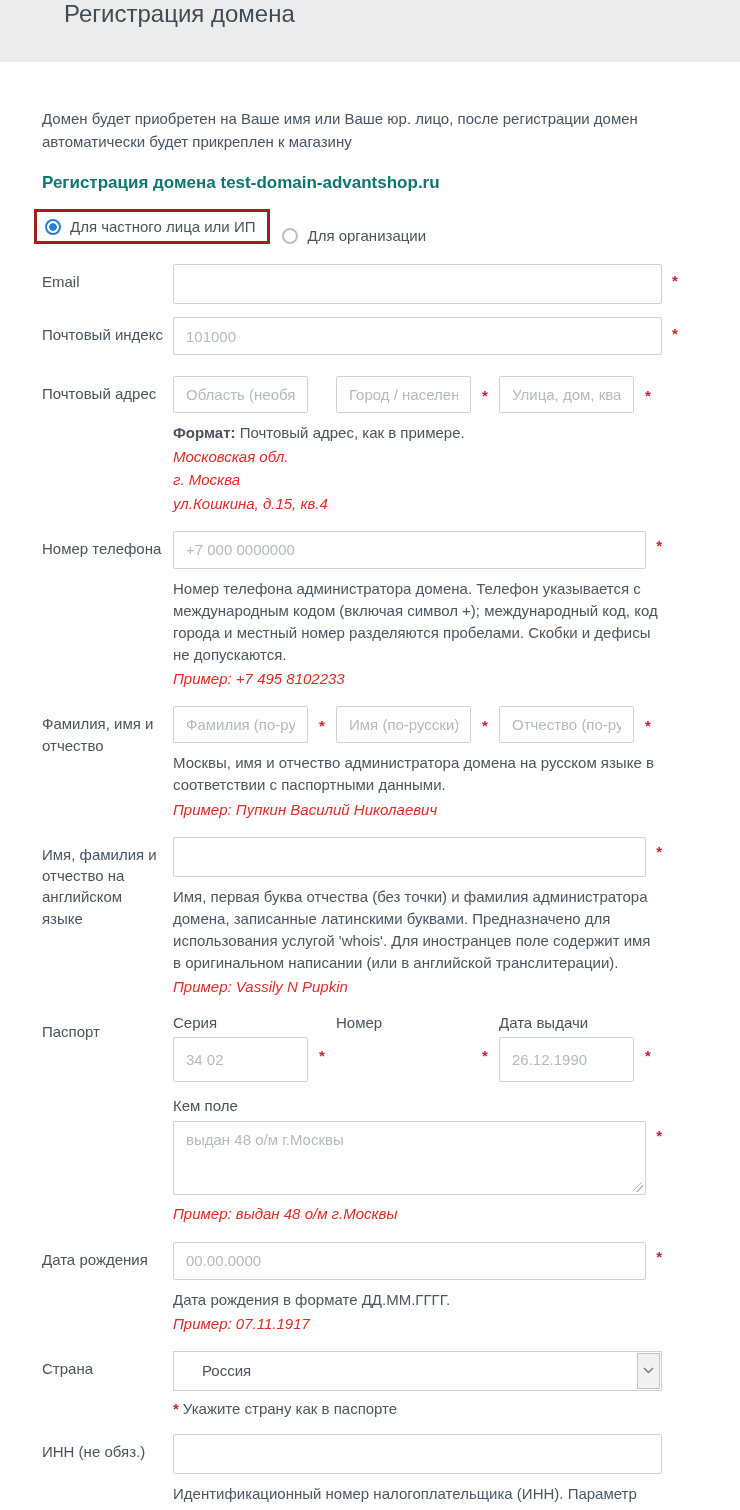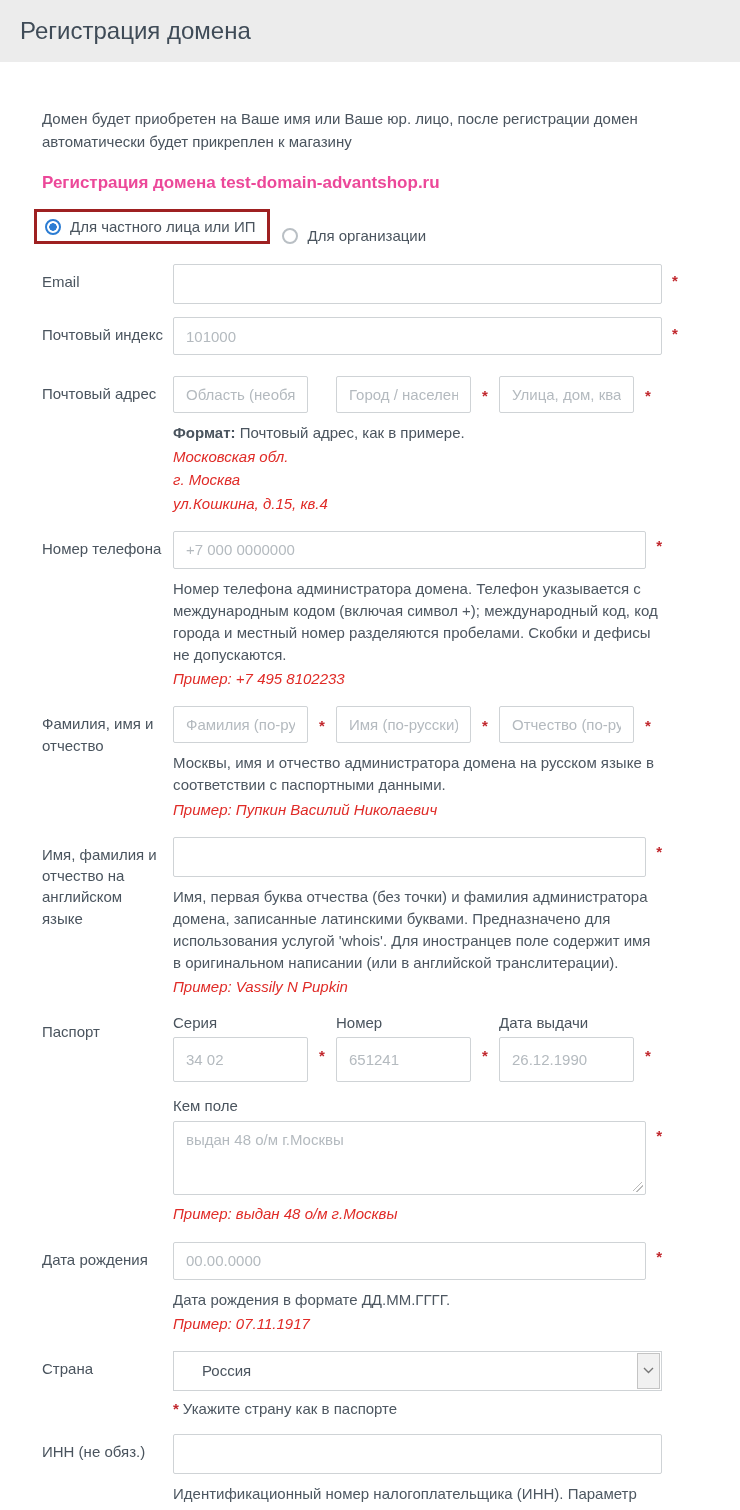--- a/index.html
+++ b/index.html
@@ -10,42 +10,41 @@
     color: #4a545e;
     -webkit-font-smoothing: antialiased;
   }
   .page { width: 740px; }
 
   
   .page-header {
     background: #ececec;
     height: 62px;
     display: flex;
-    align-items: center;
-    padding-left: 20px;
+    padding-left: 64px;
   }
   .page-header .title {
     font-size: 24px;
     font-weight: 400;
     color: #3f4b57;
   }
 
   .content { padding: 46px 26px 44px 42px; }
 
   .intro {
     font-size: 15px;
     line-height: 1.5;
     max-width: 648px;
     margin: 0 0 20px 0;
   }
 
   .form-title {
     font-size: 17px;
     font-weight: 700;
-    color: #ec4899;
+    color: #0f766e;
     margin: 0 0 16px 0;
   }
 
   
   .radio-row { display: flex; align-items: flex-end; margin-bottom: 20px; }
   .annotation-box {
     border: 3px solid #9e2021;
     padding: 6px 12px 6px 8px;
     display: flex;
     align-items: center;
@@ -253,21 +252,20 @@
       <div class="row-label">Паспорт</div>
       <div class="row-content">
         <div class="passport-cols">
           <div class="pcol">
             <div class="pcol-label">Серия</div>
             <input class="text-input" type="text" placeholder="34 02" style="">
           </div>
           <span class="psep star">*</span>
           <div class="pcol">
             <div class="pcol-label">Номер</div>
-            <input class="text-input" type="text" placeholder="651241" style="">
           </div>
           <span class="psep star">*</span>
           <div class="pcol">
             <div class="pcol-label">Дата выдачи</div>
             <input class="text-input" type="text" placeholder="26.12.1990" style="">
           </div>
           <span class="psep star">*</span>
         </div>
         <div class="issued-label">Кем поле</div>
         <div class="textarea-row">

